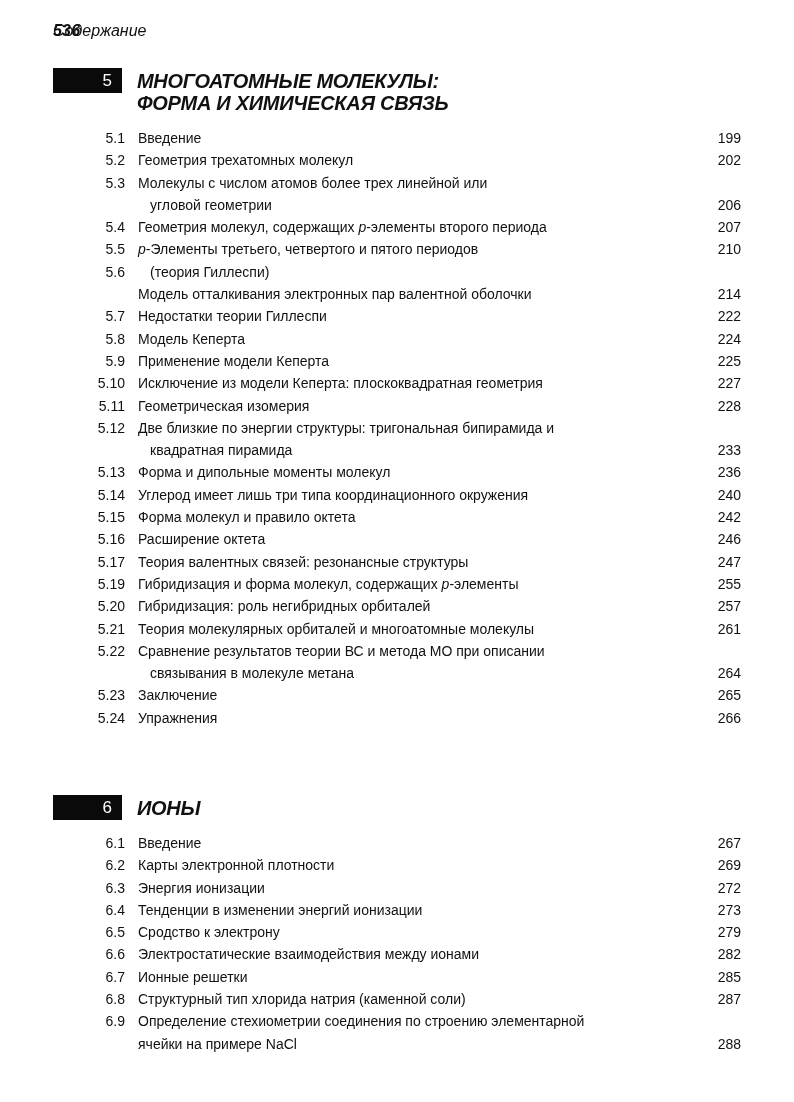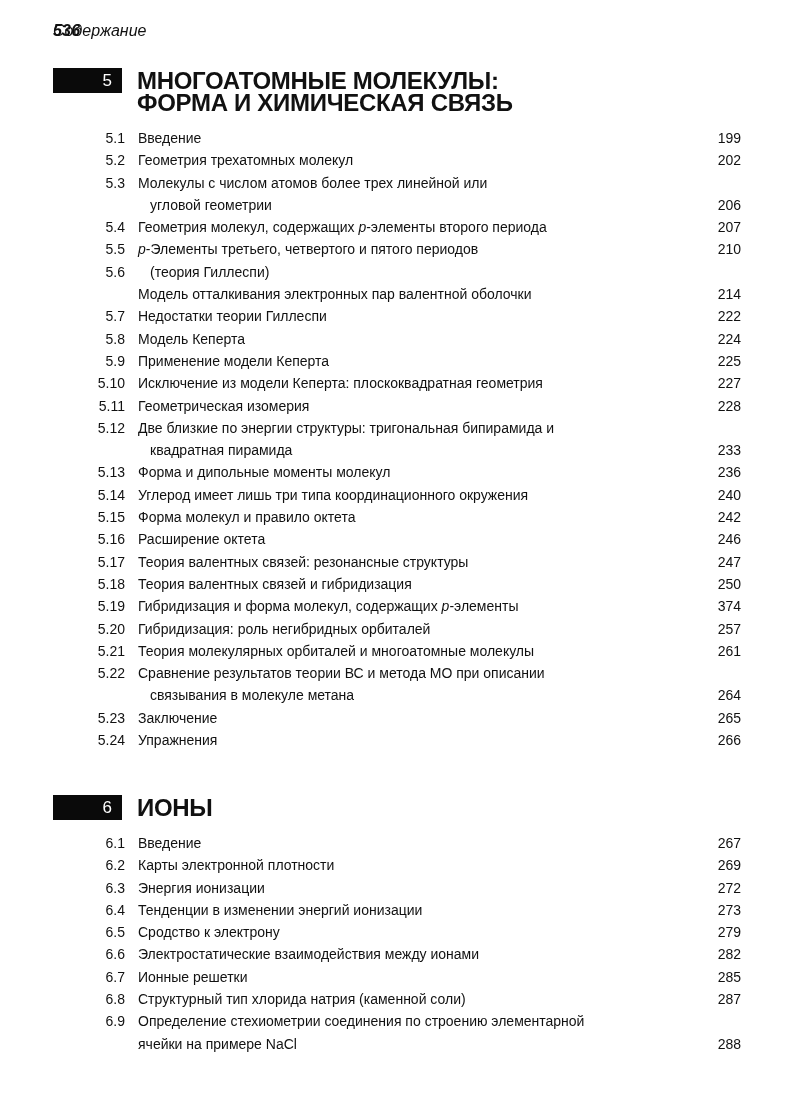--- a/index.html
+++ b/index.html
@@ -21,22 +21,22 @@
   .chapter-6 { top: 795px; }
 
   .chapter-head { position: relative; height: 25px; }
   .chapter-badge {
     position: absolute; left: 0; top: 0; width: 69px; height: 25px;
     background: #0a0a0a; color: #ffffff; font-size: 17px;
     text-align: right; box-sizing: border-box; padding-right: 10px; line-height: 25px;
   }
   .chapter-title {
     position: absolute; left: 84px; top: 2px;
-    font-weight: bold; font-size: 24px; line-height: 22px;
-    letter-spacing: -0.3px; text-transform: uppercase;
+    font-weight: bold; font-size: 20px; line-height: 22px;
+    letter-spacing: -0.3px; text-transform: uppercase; font-style: italic;
   }
 
   .toc { position: absolute; left: 0; right: 0; }
   .chapter-5 .toc { top: 59px; }
   .chapter-6 .toc { top: 37px; }
 
   .entry { position: relative; font-size: 14px; line-height: 22.3px; }
   .entry-num { position: absolute; right: calc(100% - 72px); top: 0; text-align: right; white-space: nowrap; }
   .entry-text { margin-left: 85px; padding-right: 70px; }
   .entry-line { display: block; white-space: nowrap; }
@@ -177,32 +177,25 @@
         <span class="entry-page">246</span>
       </div>
       <div class="entry">
         <span class="entry-num">5.17</span>
         <div class="entry-text">
           <span class="entry-line">Теория валентных связей: резонансные структуры</span>
         </div>
         <span class="entry-page">247</span>
       </div>
       <div class="entry">
-        <span class="entry-num">5.18</span>
-        <div class="entry-text">
-          <span class="entry-line">Теория валентных связей и гибридизация</span>
-        </div>
-        <span class="entry-page">250</span>
-      </div>
-      <div class="entry">
         <span class="entry-num">5.19</span>
         <div class="entry-text">
           <span class="entry-line">Гибридизация и форма молекул, содержащих <i class="var">p</i>-элементы</span>
         </div>
-        <span class="entry-page">374</span>
+        <span class="entry-page">255</span>
       </div>
       <div class="entry">
         <span class="entry-num">5.20</span>
         <div class="entry-text">
           <span class="entry-line">Гибридизация: роль негибридных орбиталей</span>
         </div>
         <span class="entry-page">257</span>
       </div>
       <div class="entry">
         <span class="entry-num">5.21</span>

